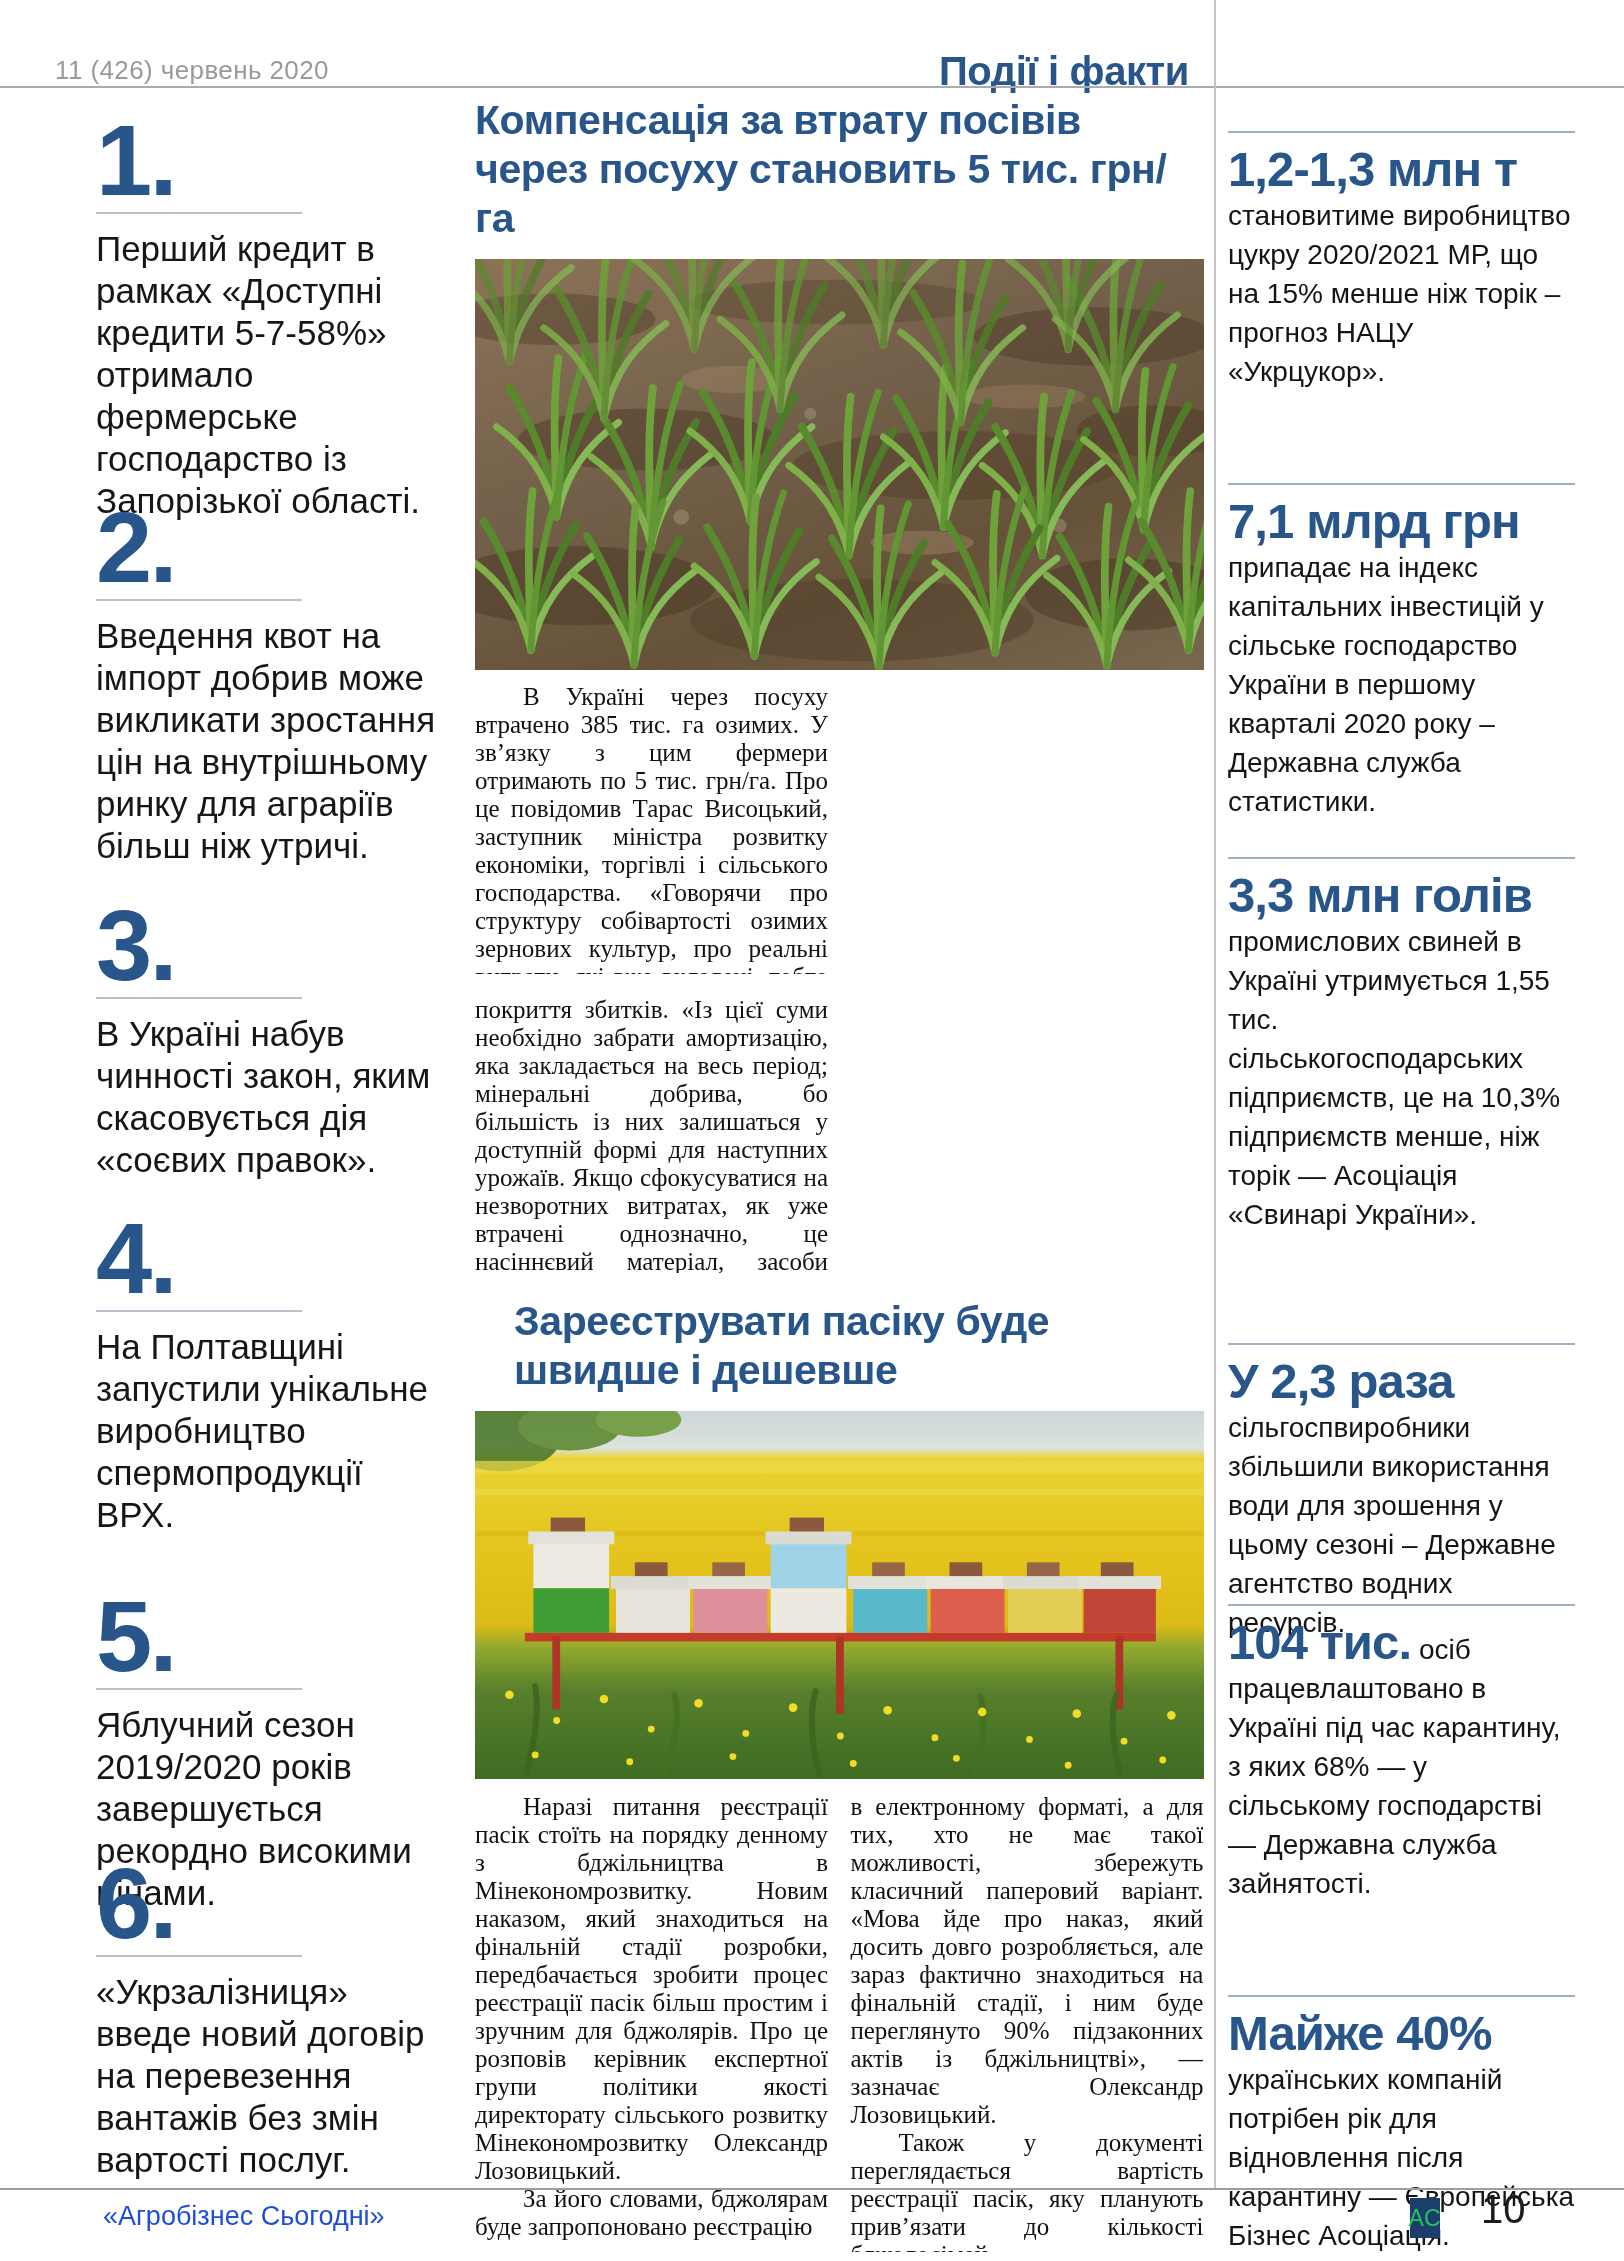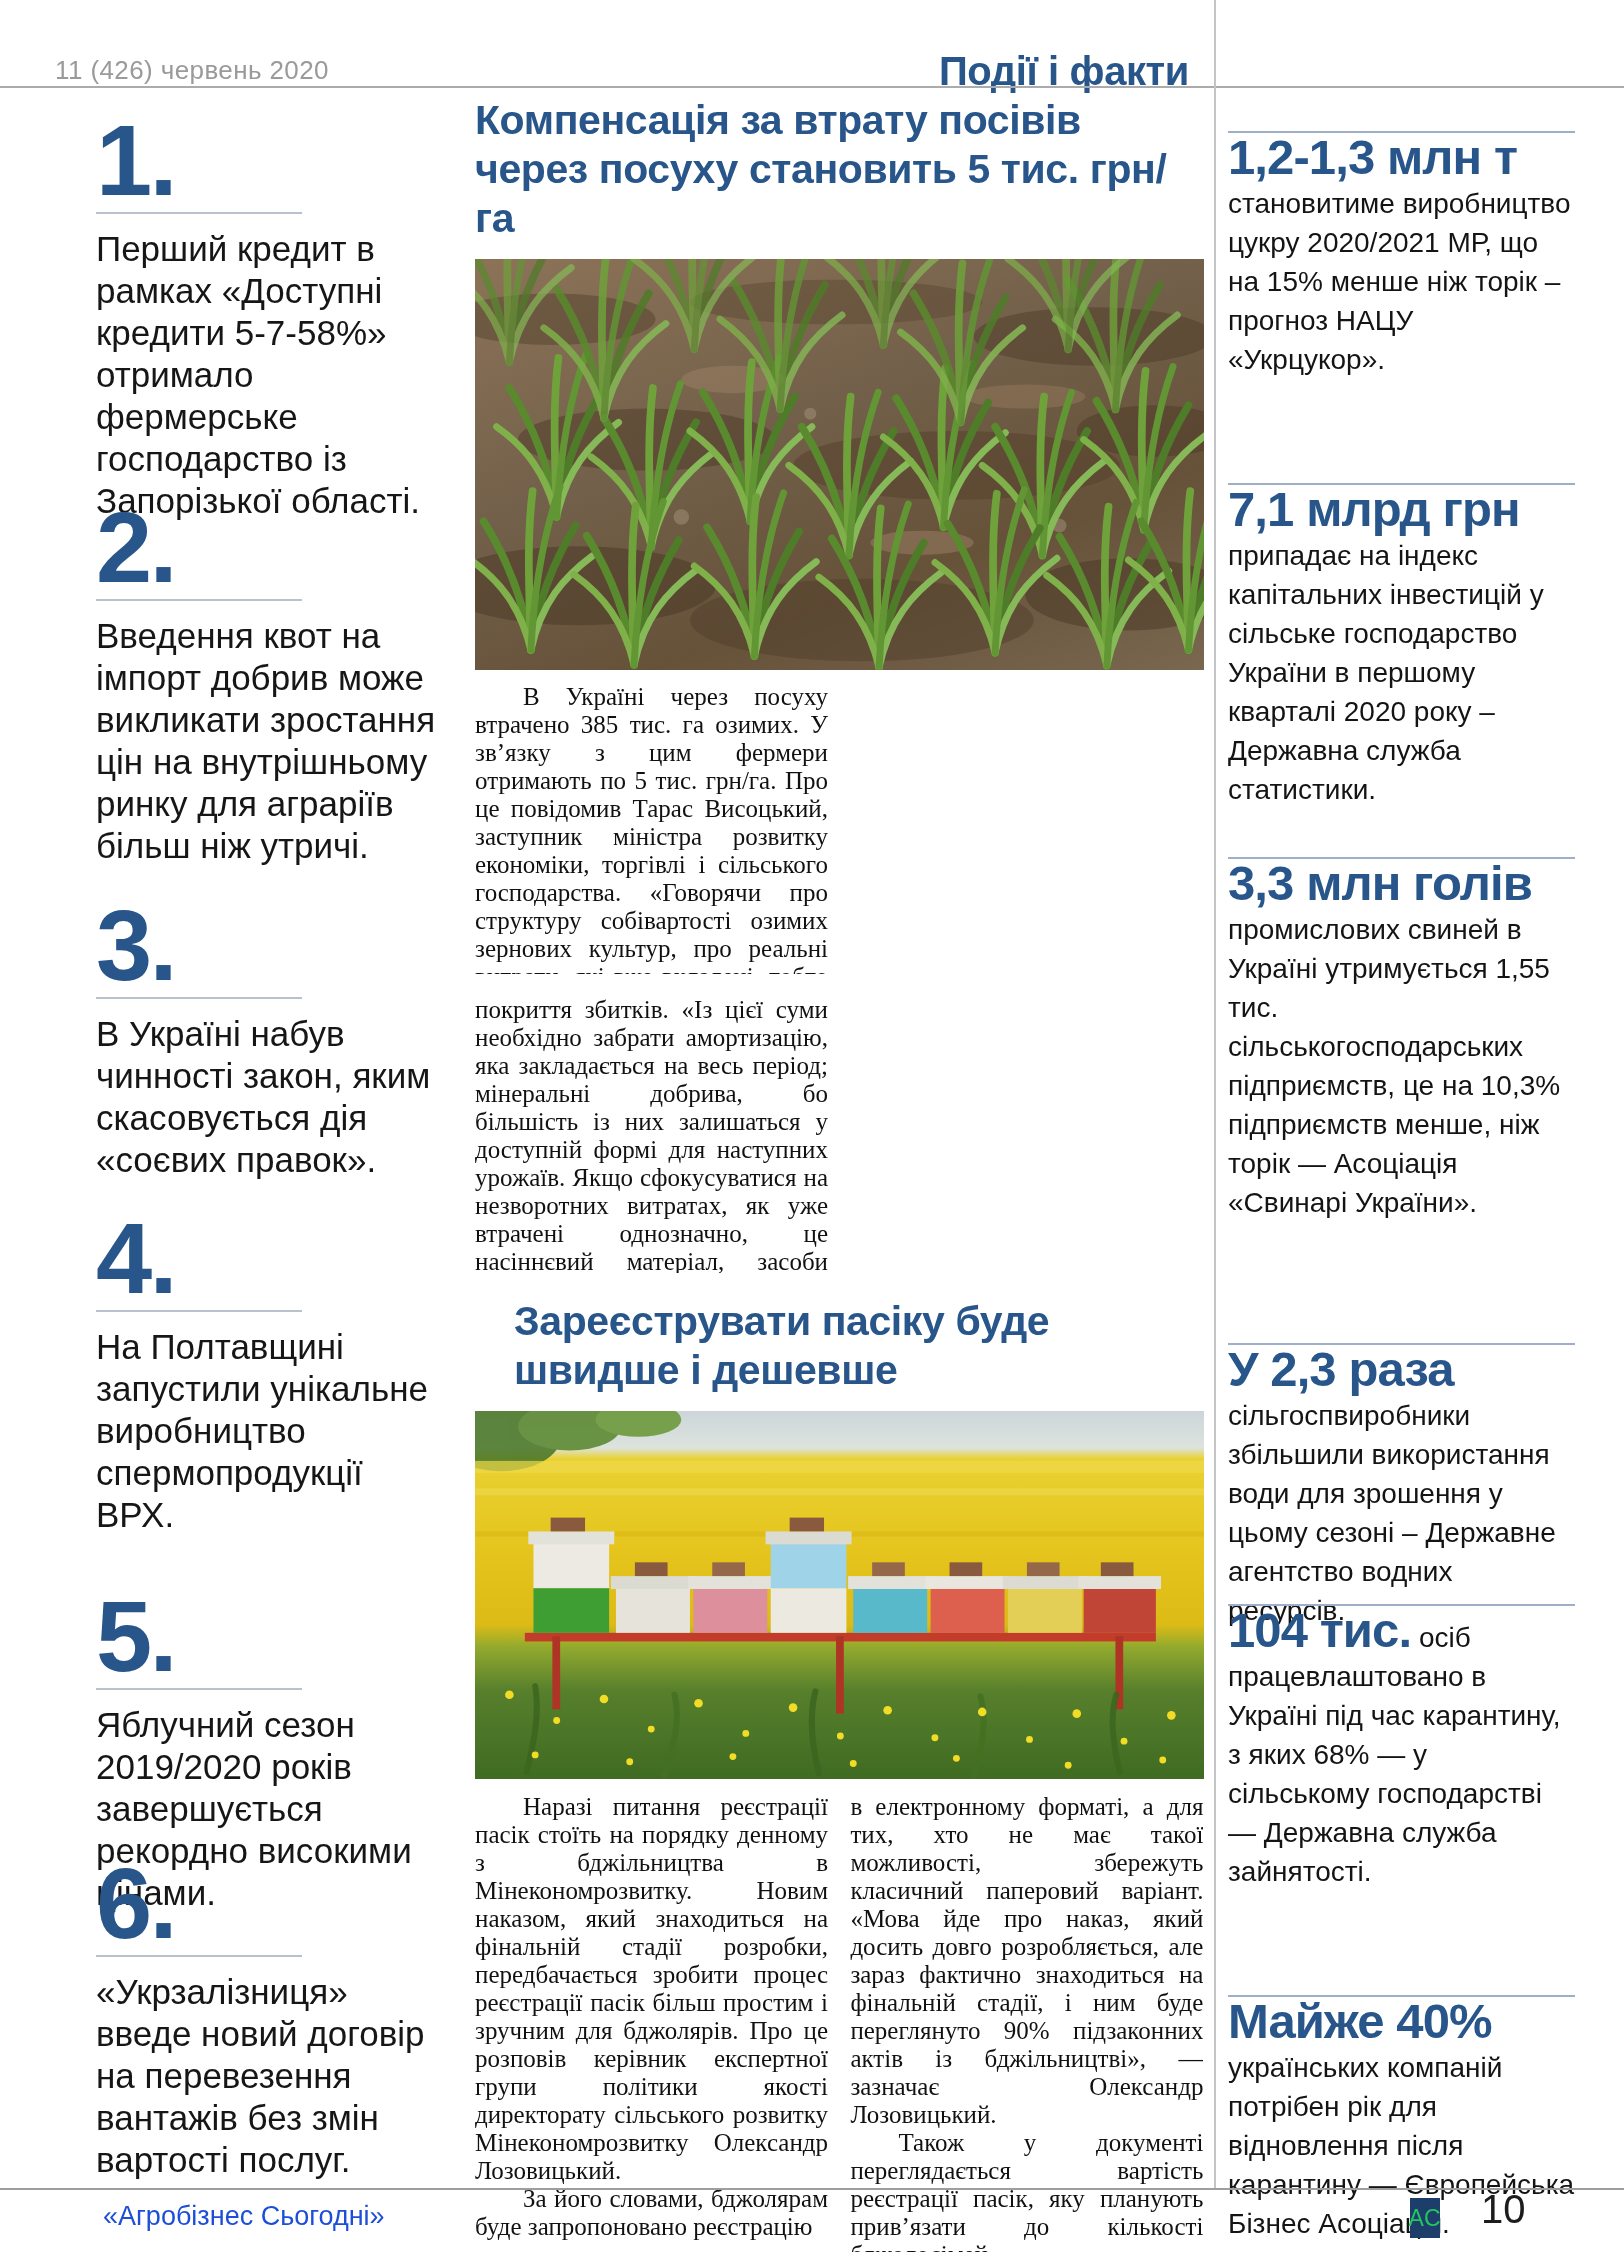--- a/index.html
+++ b/index.html
@@ -66,21 +66,21 @@
     text-align:justify;
   }
   .art-body .bcol{width:353px; overflow:hidden;}
   .body1{height:590px;flex-direction:column;}
   .body2{height:459px;}
   .art-body p{margin:0;}
   .art-body p.ind{text-indent:48px;}
   
   .stat{
     position:absolute; left:1228px; width:347px;
-    border-top:2.6px solid #9fafc9; 
+    border-top:2.6px solid #9fafc9; padding-top:12px;
   }
   .stat p{margin:0; font-size:28px; line-height:39px; color:#141414;}
   .stat-value{
     font-size:49px; font-weight:bold; color:#28568a;
     letter-spacing:-0.9px; line-height:49px;
   }
   
   .footer-rule{
     position:absolute; left:0; top:2188px; width:1625px; height:1.7px;
     background:#9e9e9e;

